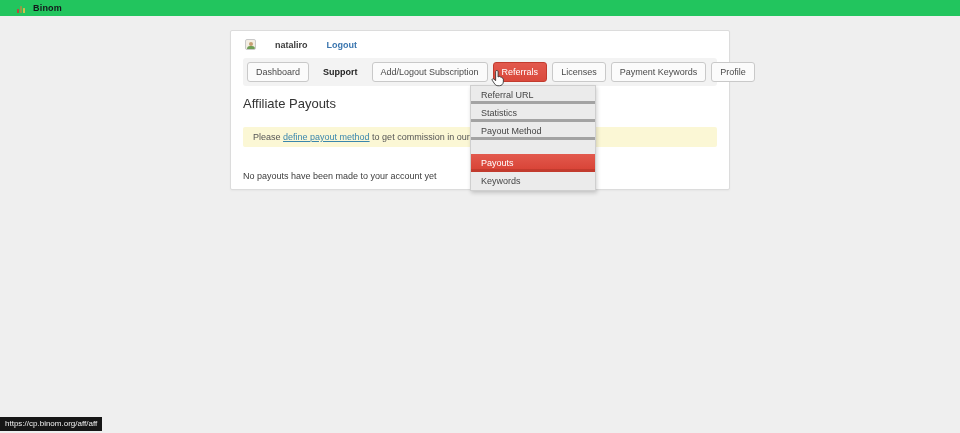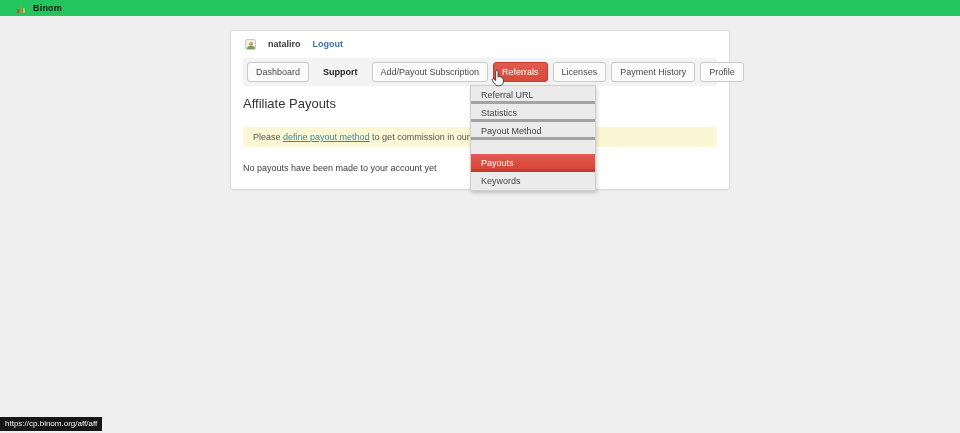--- a/index.html
+++ b/index.html
@@ -25,21 +25,21 @@
   .logo-bar3 { height:5px; background:#cdc04e; }
   .brand { font-size:9px; font-weight:bold; color:#14161b; letter-spacing:0.2px; }
 
   
   .card {
     position:absolute; left:230px; top:30px; width:500px; height:160px;
     background:#ffffff; border:1px solid #dcdcdc; border-radius:2px;
     box-shadow:0 1px 2px rgba(0,0,0,0.04);
   }
   .user-row {
-    display:flex; align-items:flex-start; gap:12px;
+    display:flex; align-items:center; gap:19px;
     padding:8px 0 6px 14px;
     font-size:9px;
   }
   .avatar {
     width:11px; height:11px; border:1px solid #c9c9c9; border-radius:2px;
     background:#f3eee4; position:relative; overflow:hidden;
   }
   .avatar .head { position:absolute; left:3px; top:1.5px; width:4px; height:4px; border-radius:50%; background:#c79f72; }
   .avatar .body { position:absolute; left:1px; top:6px; width:8px; height:5px; border-radius:3px 3px 0 0; background:#6f9e54; }
   .user-name { font-weight:bold; color:#3c3c3c; }
@@ -79,21 +79,21 @@
   .notice {
     margin:10px 12px 0 12px;
     height:20px; line-height:20px;
     background:#fbf7d5; border-radius:2px;
     padding:0 10px;
     font-size:9px; color:#555;
     white-space:nowrap; overflow:hidden;
   }
   .notice a { color:#3a87ad; text-decoration:underline; cursor:pointer;text-align:right; }
   .empty-msg {
-    margin:16px 12px 0 12px;
+    margin:24px 12px 0 12px;
     font-size:9px; color:#3c3c3c;
   }
 
   
   .dropdown {
     position:absolute; left:470px; top:85px; width:126px;
     background:#ebebeb; border:1px solid #cfcfcf;
     box-shadow:1px 2px 4px rgba(0,0,0,0.18);
     z-index:20;
   }
@@ -143,24 +143,24 @@
       <span class="head"></span>
         <span class="body"></span>
     </span>
     <span class="user-name">nataliro</span>
     <a class="logout-link">Logout</a>
   </div>
 
   <div class="tabstrip">
     <button class="tab-btn">Dashboard</button>
     <button class="tab-btn plain">Support</button>
-    <button class="tab-btn">Add/Payout Subscription</button>
+    <button class="tab-btn">Add/Logout Subscription</button>
     <button class="tab-btn active-red">Referrals</button>
     <button class="tab-btn">Licenses</button>
-    <button class="tab-btn">Payment History</button>
+    <button class="tab-btn">Payment Keywords</button>
     <button class="tab-btn">Profile</button>
   </div>
 
   <h1 class="page-title">Affiliate Payouts</h1>
 
   <div class="notice"><span>Please </span><a>define payout method</a><span> to get commission in our affiliate program</span></div>
 
   <div class="empty-msg">No payouts have been made to your account yet</div>
 </div>
 

